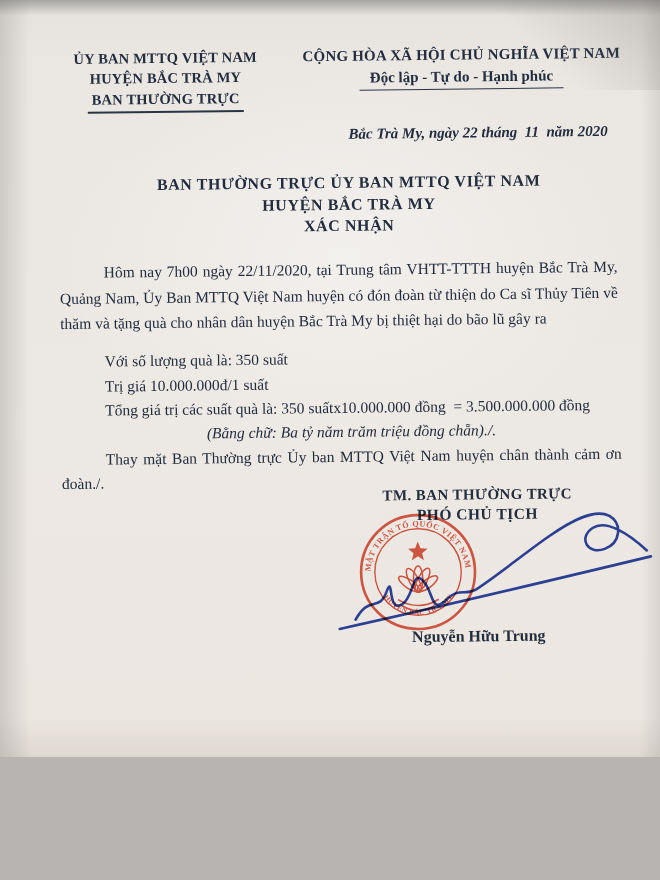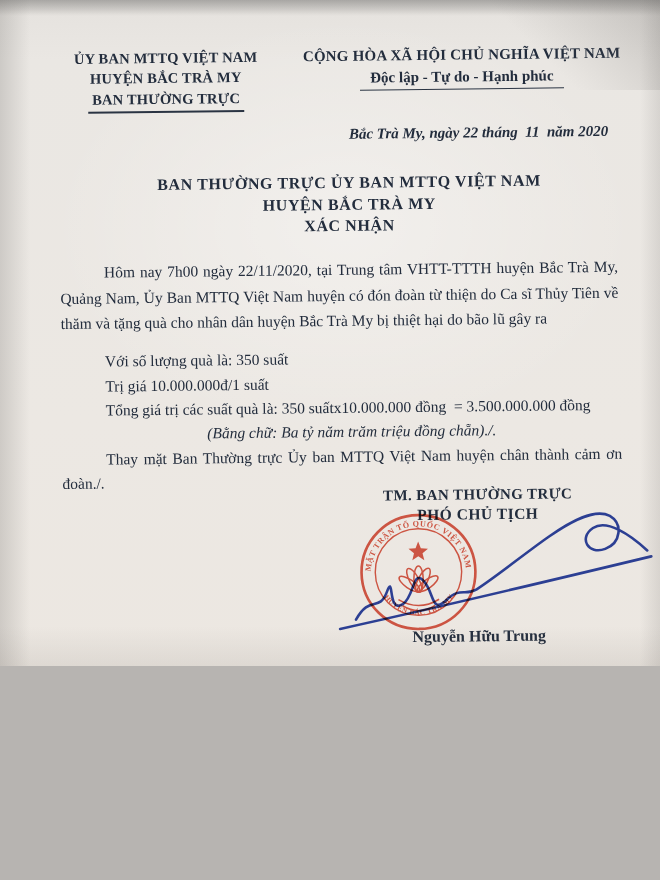--- a/index.html
+++ b/index.html
@@ -1,18 +1,18 @@
 <!DOCTYPE html>
 <html lang="vi"><head>
 <meta charset="utf-8">
 <style>
   html,body{margin:0;padding:0;}
   body{width:660px;height:880px;overflow:hidden;background:#b7b4b1;}
   .photo{
-    position:relative;width:660px;height:666px;overflow:hidden;
+    position:relative;width:660px;height:757px;overflow:hidden;
     background:
       radial-gradient(ellipse 420px 300px at 52% 34%, rgba(255,255,255,0.35), rgba(255,255,255,0) 70%),
       linear-gradient(180deg,#d3d1ce 0px,#e6e3df 14px,#eae7e3 60px,#ece8e3 420px,#ece7e1 700px,#e9e3dd 880px);
     font-family:"Liberation Serif","DejaVu Serif",serif;
     color:#232d3d;
   }
   .shade{position:absolute;pointer-events:none;}
   .shade-top{left:0;top:0;right:0;height:16px;background:linear-gradient(180deg,rgba(70,68,66,0.30),rgba(70,68,66,0));}
   .shade-topright{right:0;top:0;width:190px;height:90px;background:linear-gradient(225deg,rgba(105,102,99,0.28),rgba(105,102,99,0) 62%);}
   .shade-left{left:0;top:0;bottom:0;width:30px;background:linear-gradient(90deg,rgba(100,98,95,0.22),rgba(100,98,95,0));}

